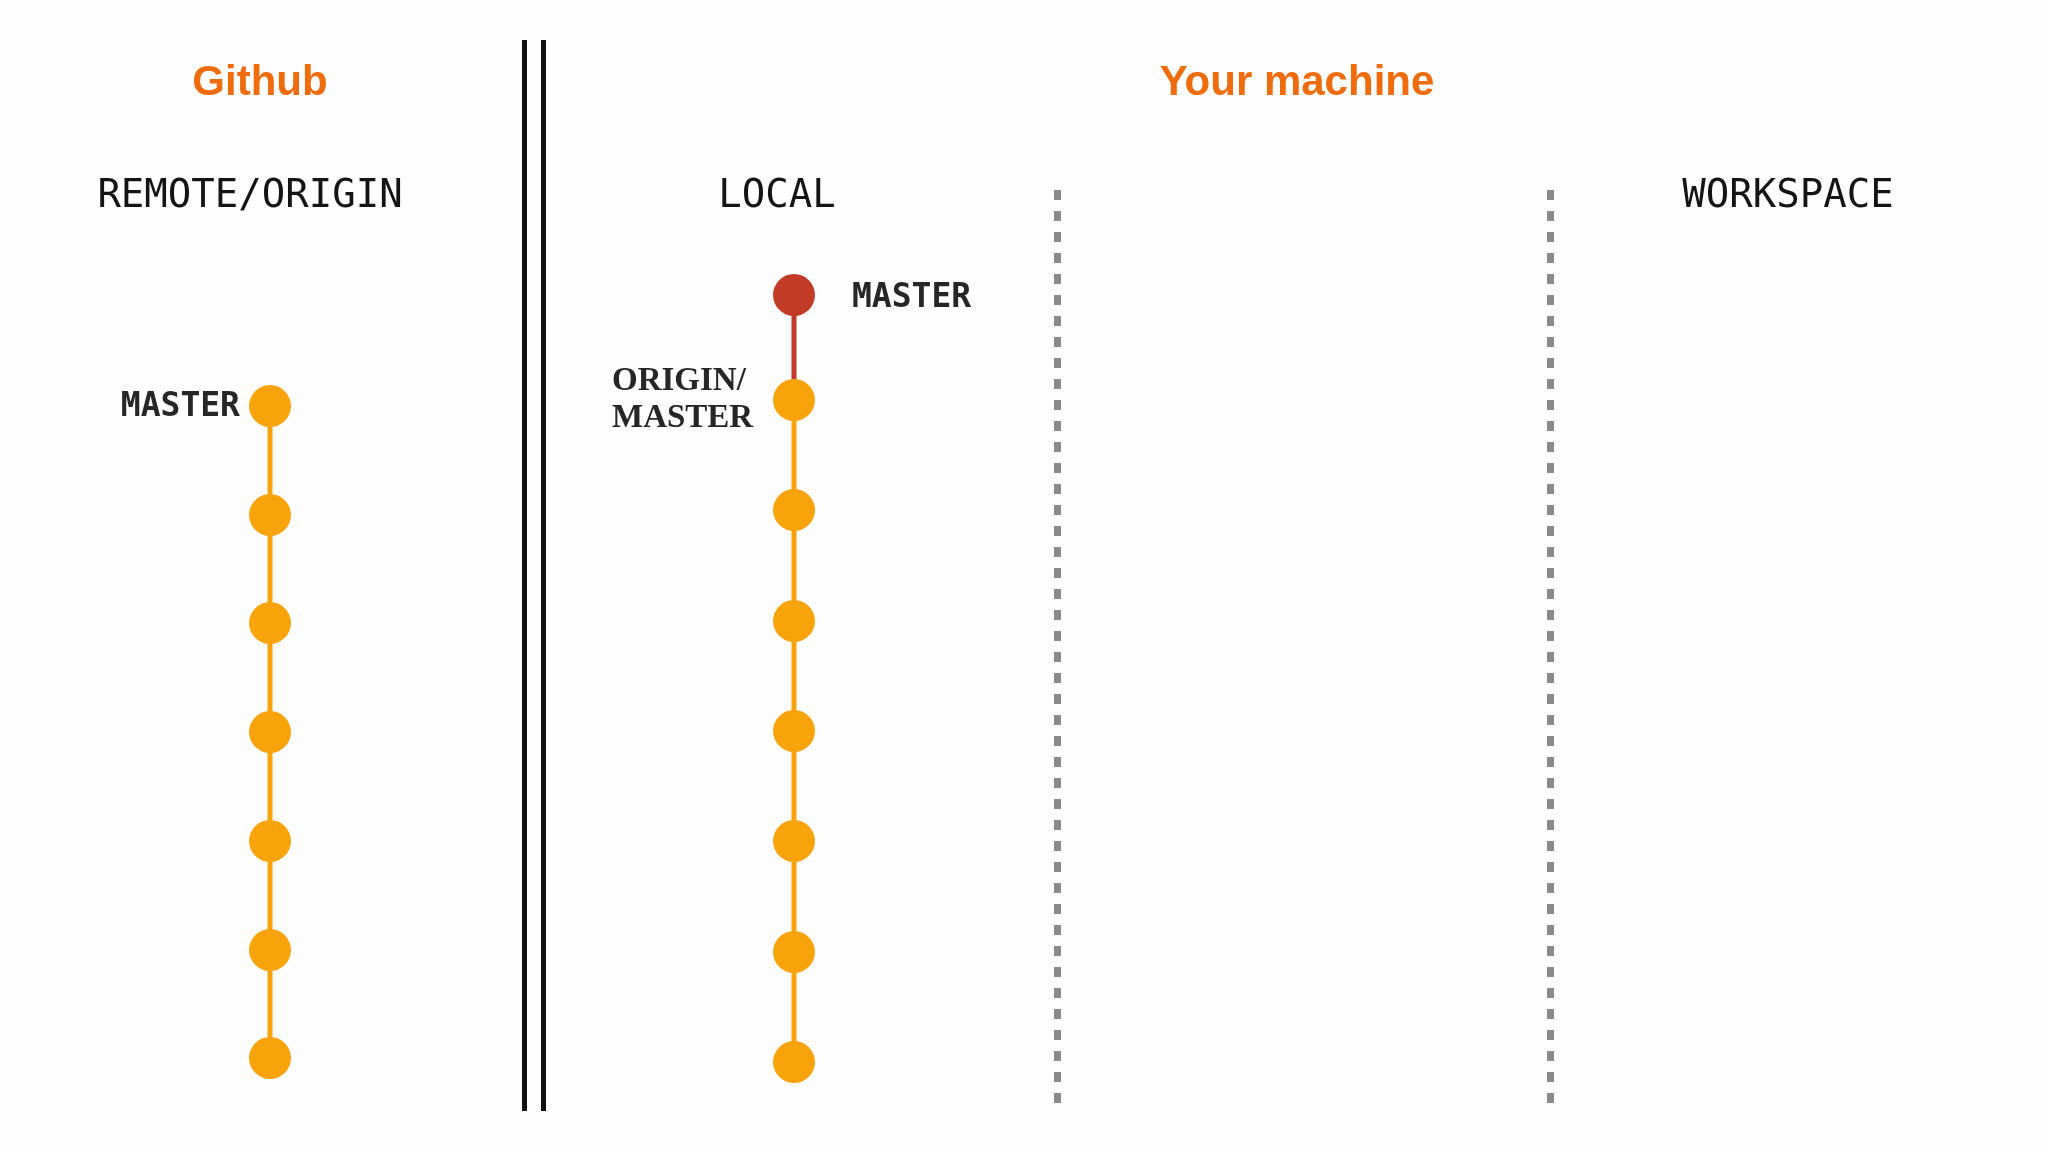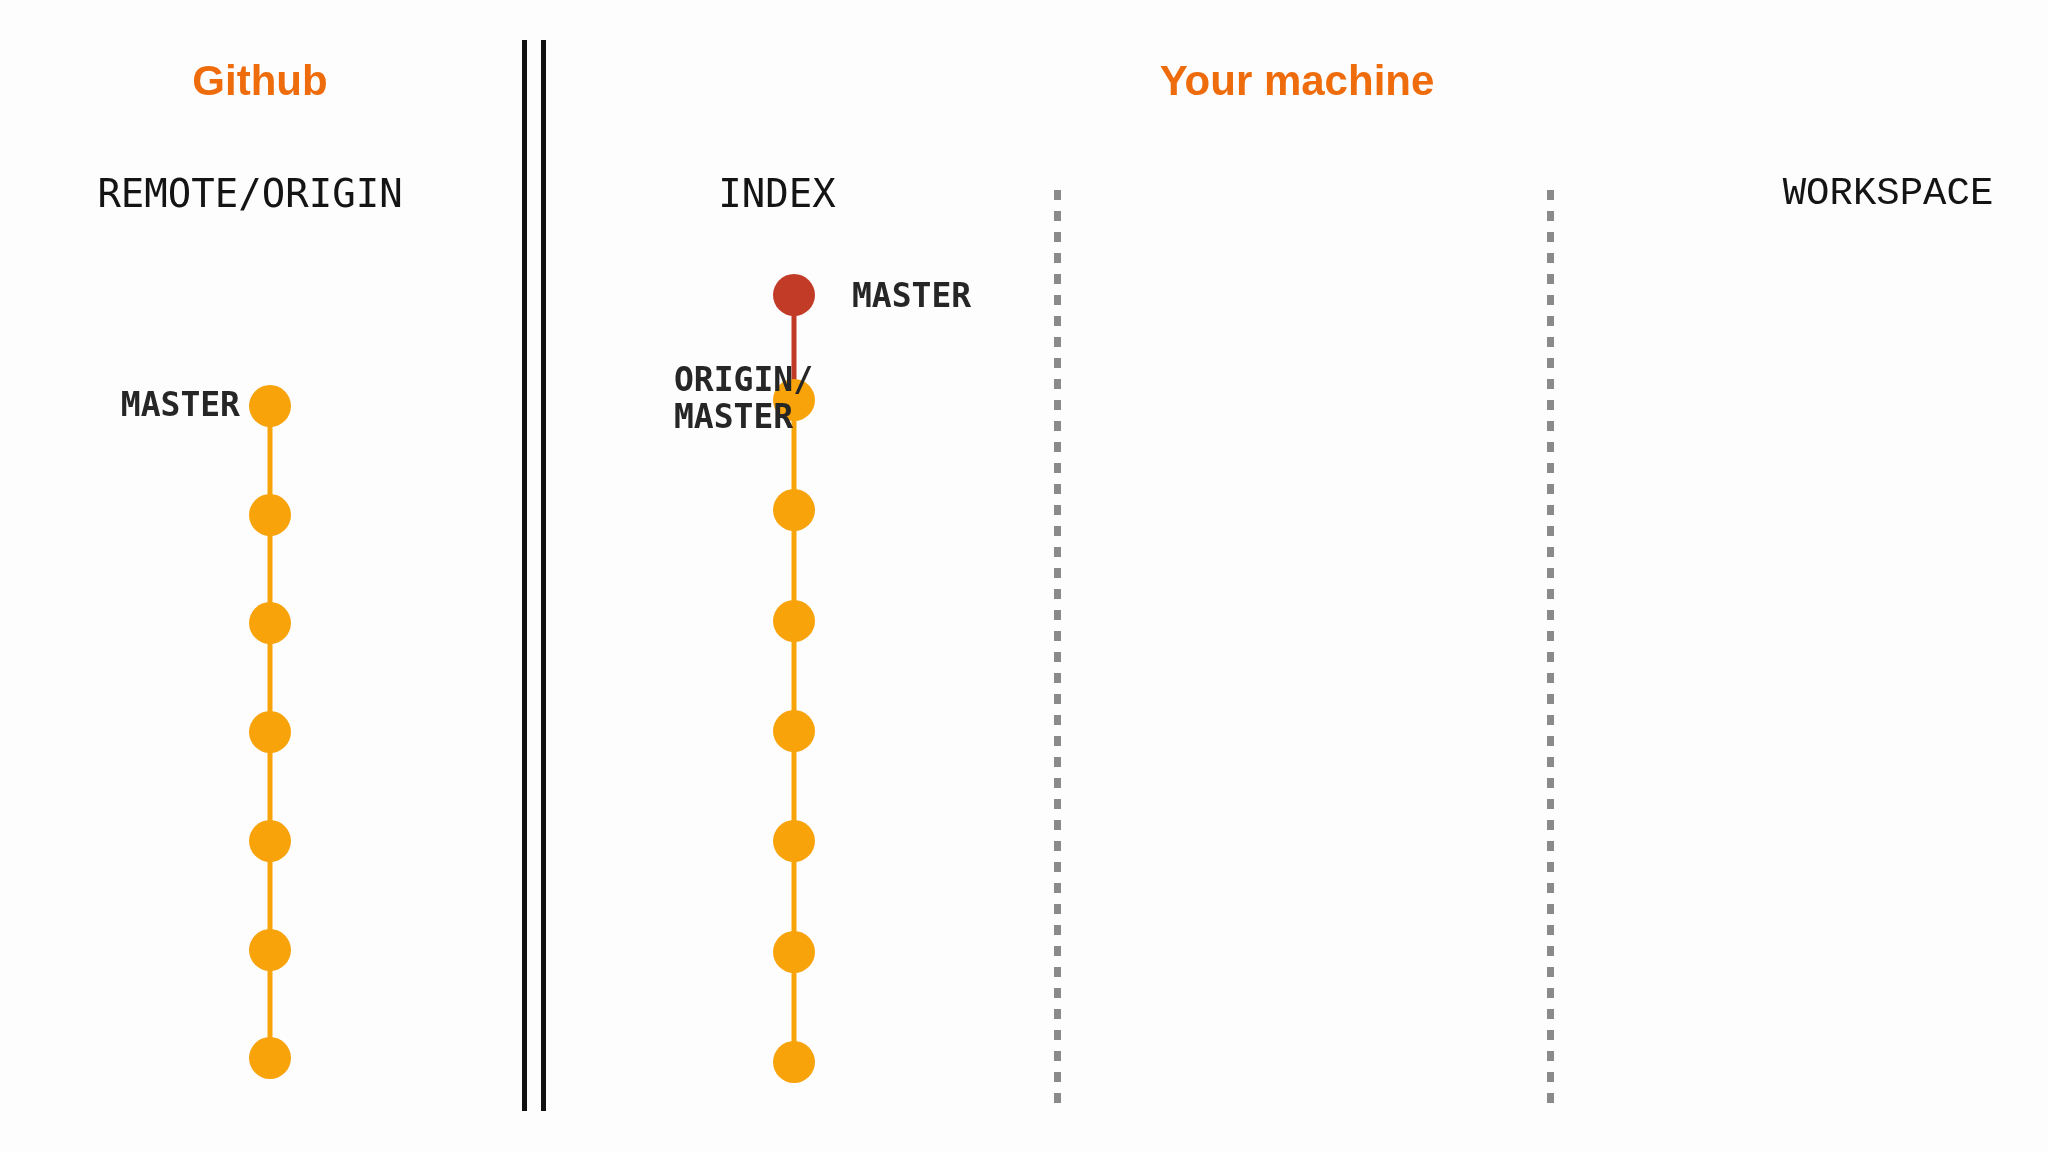--- a/index.html
+++ b/index.html
@@ -72,33 +72,33 @@
   .commit-label{
     position:absolute;
     font-weight:700;
     font-size:33px;
     line-height:40px;
     color:var(--label-text);
     white-space:pre;
   }
   .label-remote-master{right:1808px;top:385px;text-align:right;}
   .label-local-master{left:852px;top:276px;}
-  .label-origin-master{left:674px;top:361px;line-height:37px;text-align:left;}
+  .label-origin-master{left:612px;top:361px;line-height:37px;text-align:left;font-family:Liberation Serif, serif;}
 </style>
 </head>
 <body>
 
 <div class="canvas">
 
   <div class="section-title" style="left:260px;top:60px;">Github</div>
   <div class="section-title" style="left:1297px;top:60px;">Your machine</div>
 
   <div class="col-header" style="left:250px;top:150px;">REMOTE/ORIGIN</div>
-  <div class="col-header" style="left:777px;top:150px;">INDEX</div>
-  <div class="col-header" style="left:1888px;top:150px;font-family:Liberation Mono, monospace;">WORKSPACE</div>
+  <div class="col-header" style="left:777px;top:150px;">LOCAL</div>
+  <div class="col-header" style="left:1788px;top:150px;">WORKSPACE</div>
 
   <div class="double-line"></div>
   <div class="dashed-line dashed-1"></div>
   <div class="dashed-line dashed-2"></div>
 
   <div class="chain">
       <div class="vline" style="left: 270px; top: 406px; height: 652.2px; background: rgb(249, 163, 11);"></div>
       <div class="dot" style="left: 270px; top: 406px; background: rgb(249, 163, 11);"></div>
       <div class="dot" style="left: 270px; top: 515px; background: rgb(249, 163, 11);"></div>
       <div class="dot" style="left: 270px; top: 623px; background: rgb(249, 163, 11);"></div>

